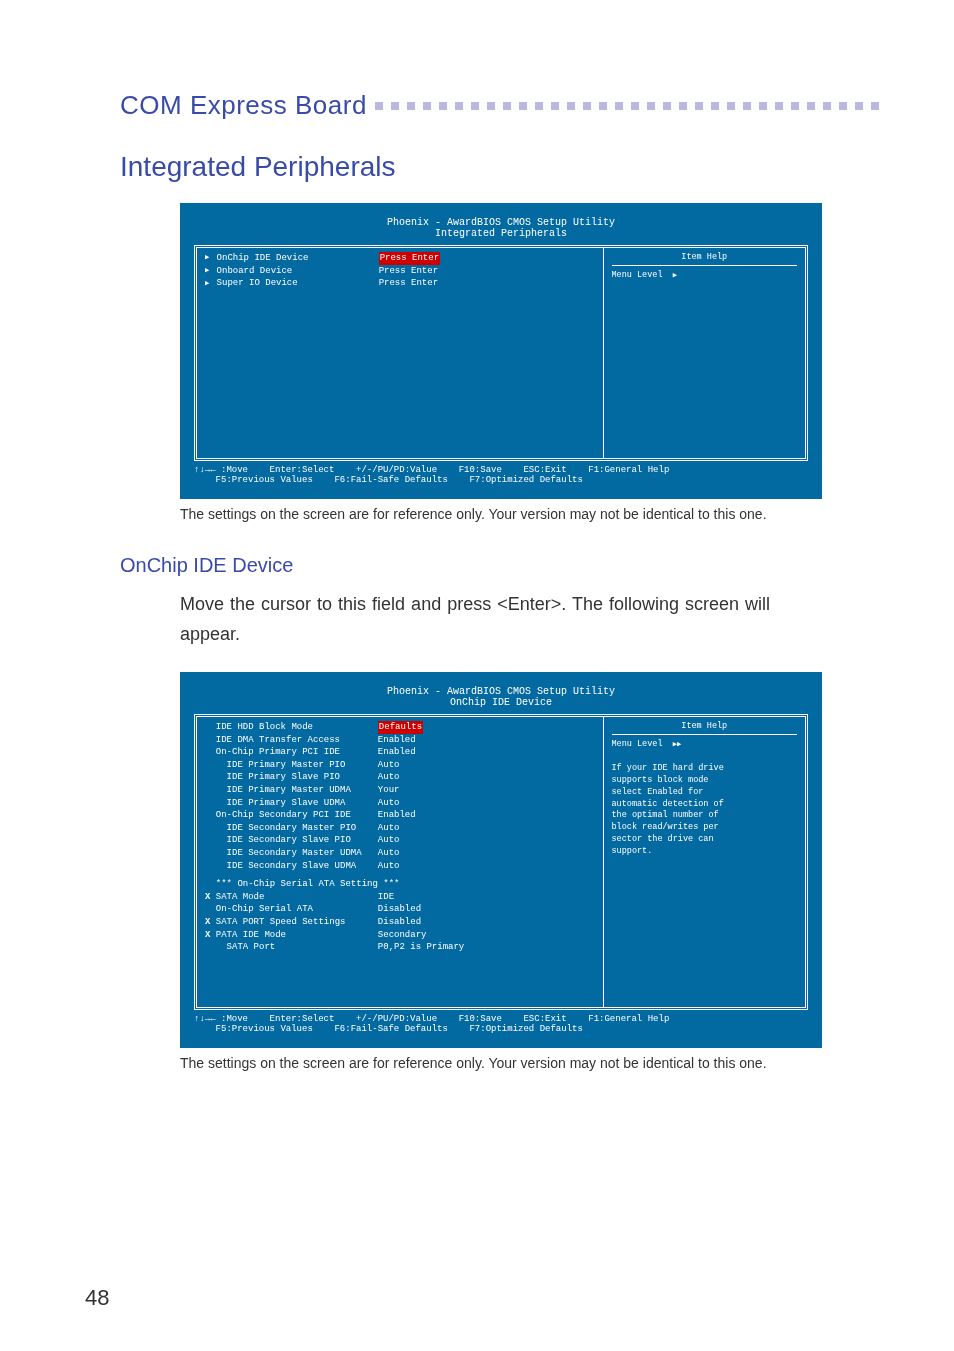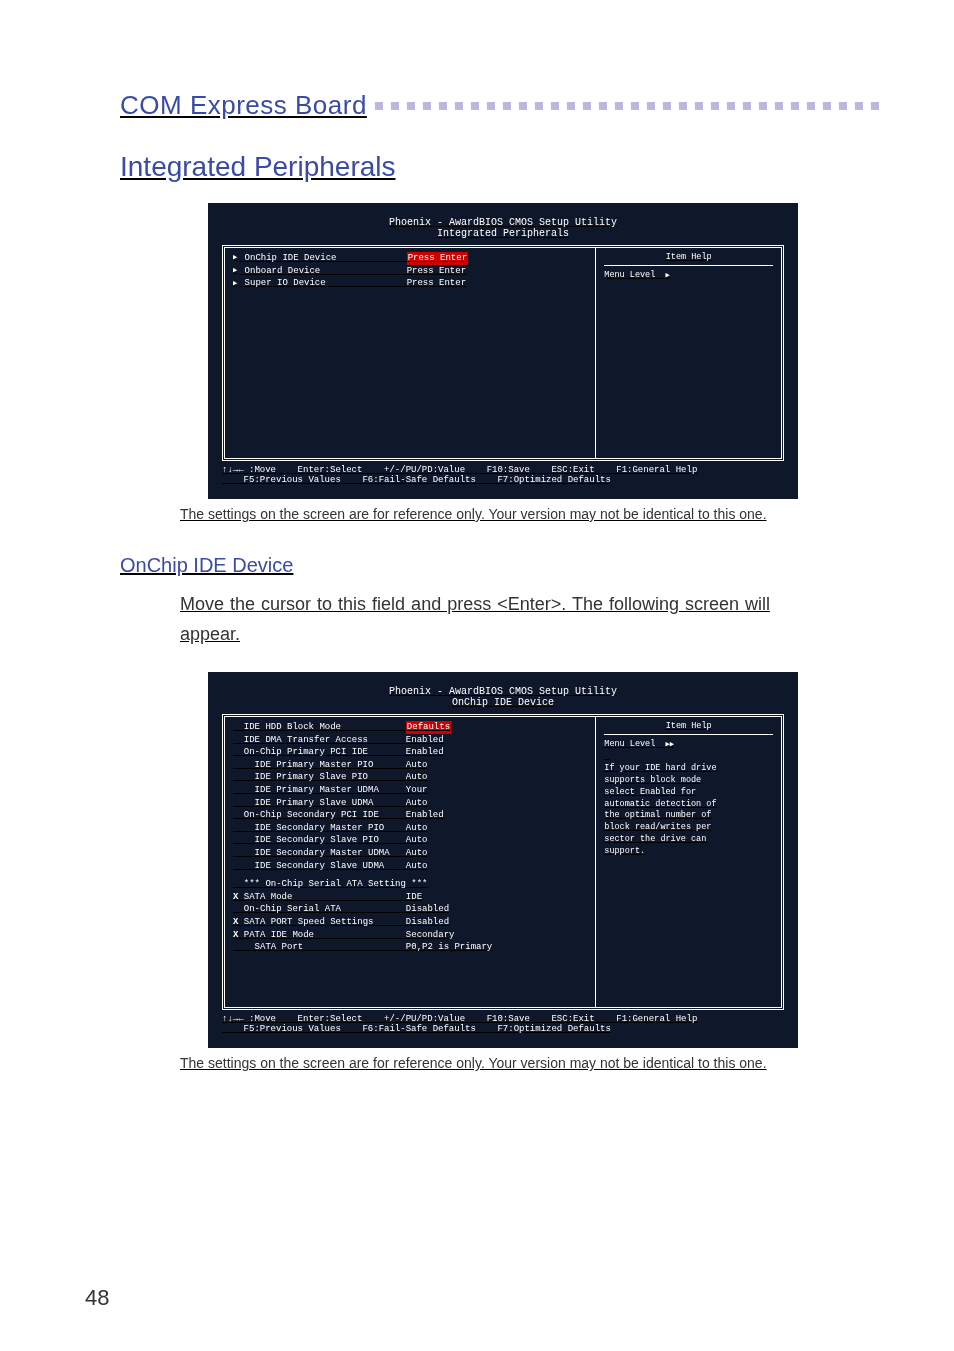--- a/index.html
+++ b/index.html
@@ -6,21 +6,20 @@
       margin: 0;
       padding: 0;
       font-family: Arial, Helvetica, sans-serif;
       background: #fff;
       width: 954px;
       height: 1351px;
       position: relative;
     }
     .page {
       padding: 90px 72px 40px 120px;
-      text-decoration: underline;
     }
     .header-line {
       display: flex;
       align-items: center;
       gap: 8px;
       margin-bottom: 30px;
     }
     .header-title {
       color: #3a4aa8;
       font-size: 26px;
@@ -32,23 +31,23 @@
       height: 8px;
       background-image: repeating-linear-gradient(to right, #b9b9e0 0px, #b9b9e0 8px, transparent 8px, transparent 16px);
     }
     .section-title {
       color: #3a4aa8;
       font-size: 28px;
       font-weight: normal;
       margin: 0 0 20px 0;
     }
     .bios-box {
-      margin-left: 88px;
-      width: 590px;
-      background: #0f172a;
+      margin-left: 60px;
+      width: 642px;
+      background: #0369a1;
       padding: 14px;
       box-sizing: border-box;
     }
     .bios-title {
       color: #fff;
       text-align: center;
       font-size: 10px;
       margin-bottom: 6px;
       font-family: "Courier New", monospace;
     }

